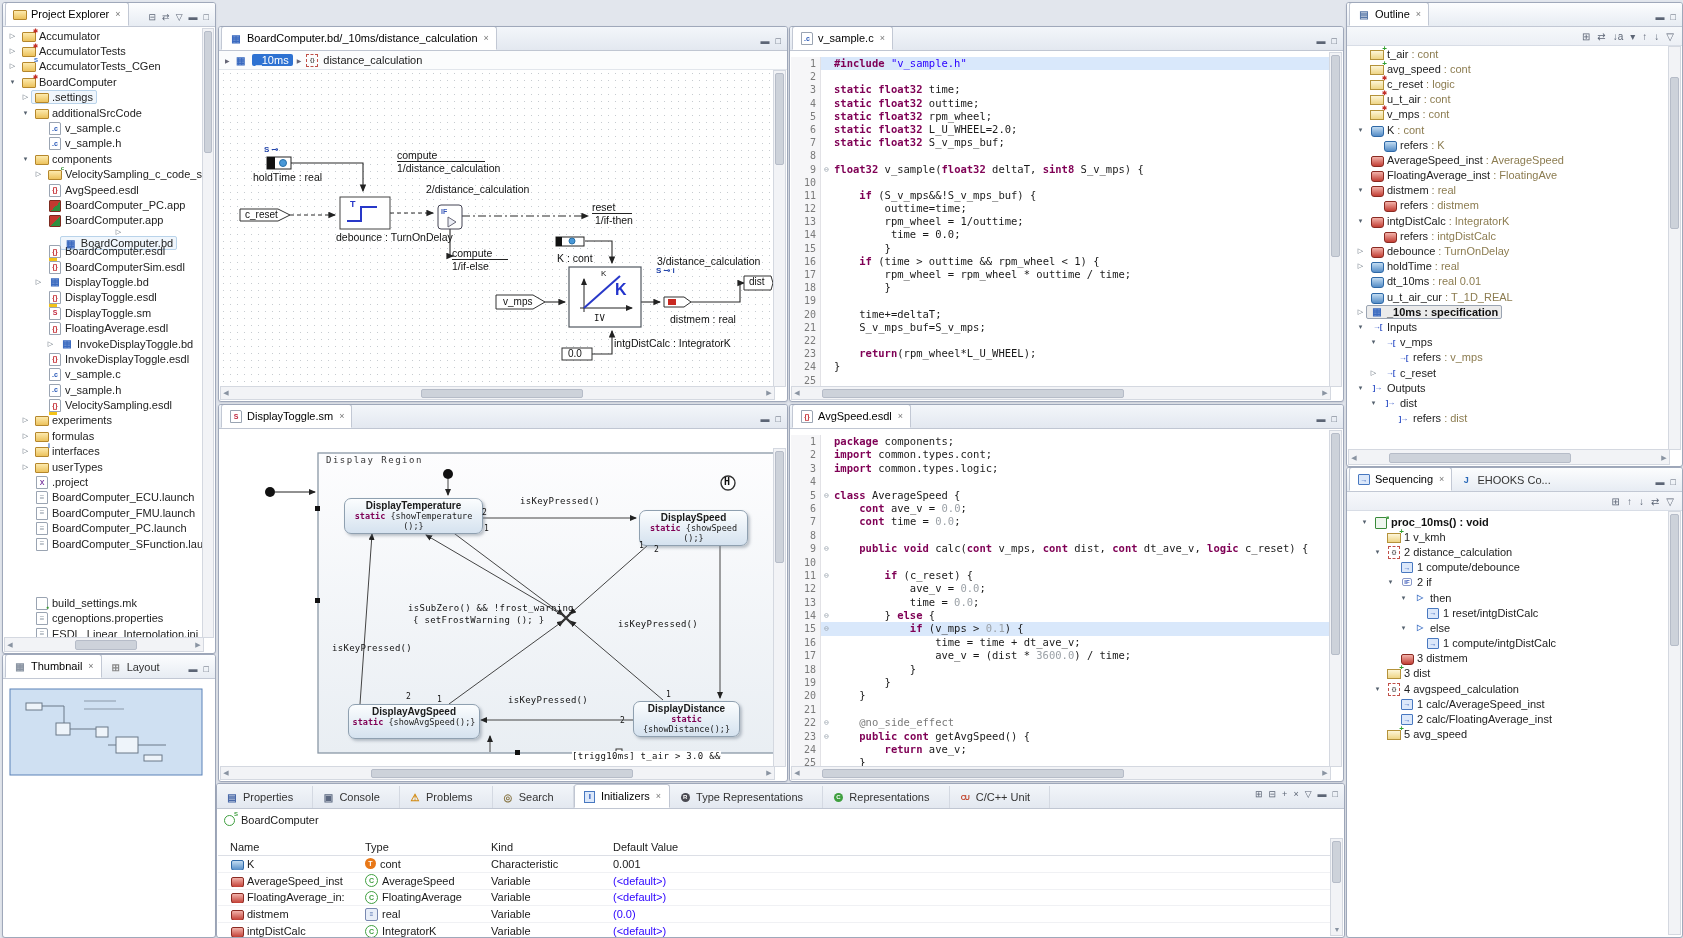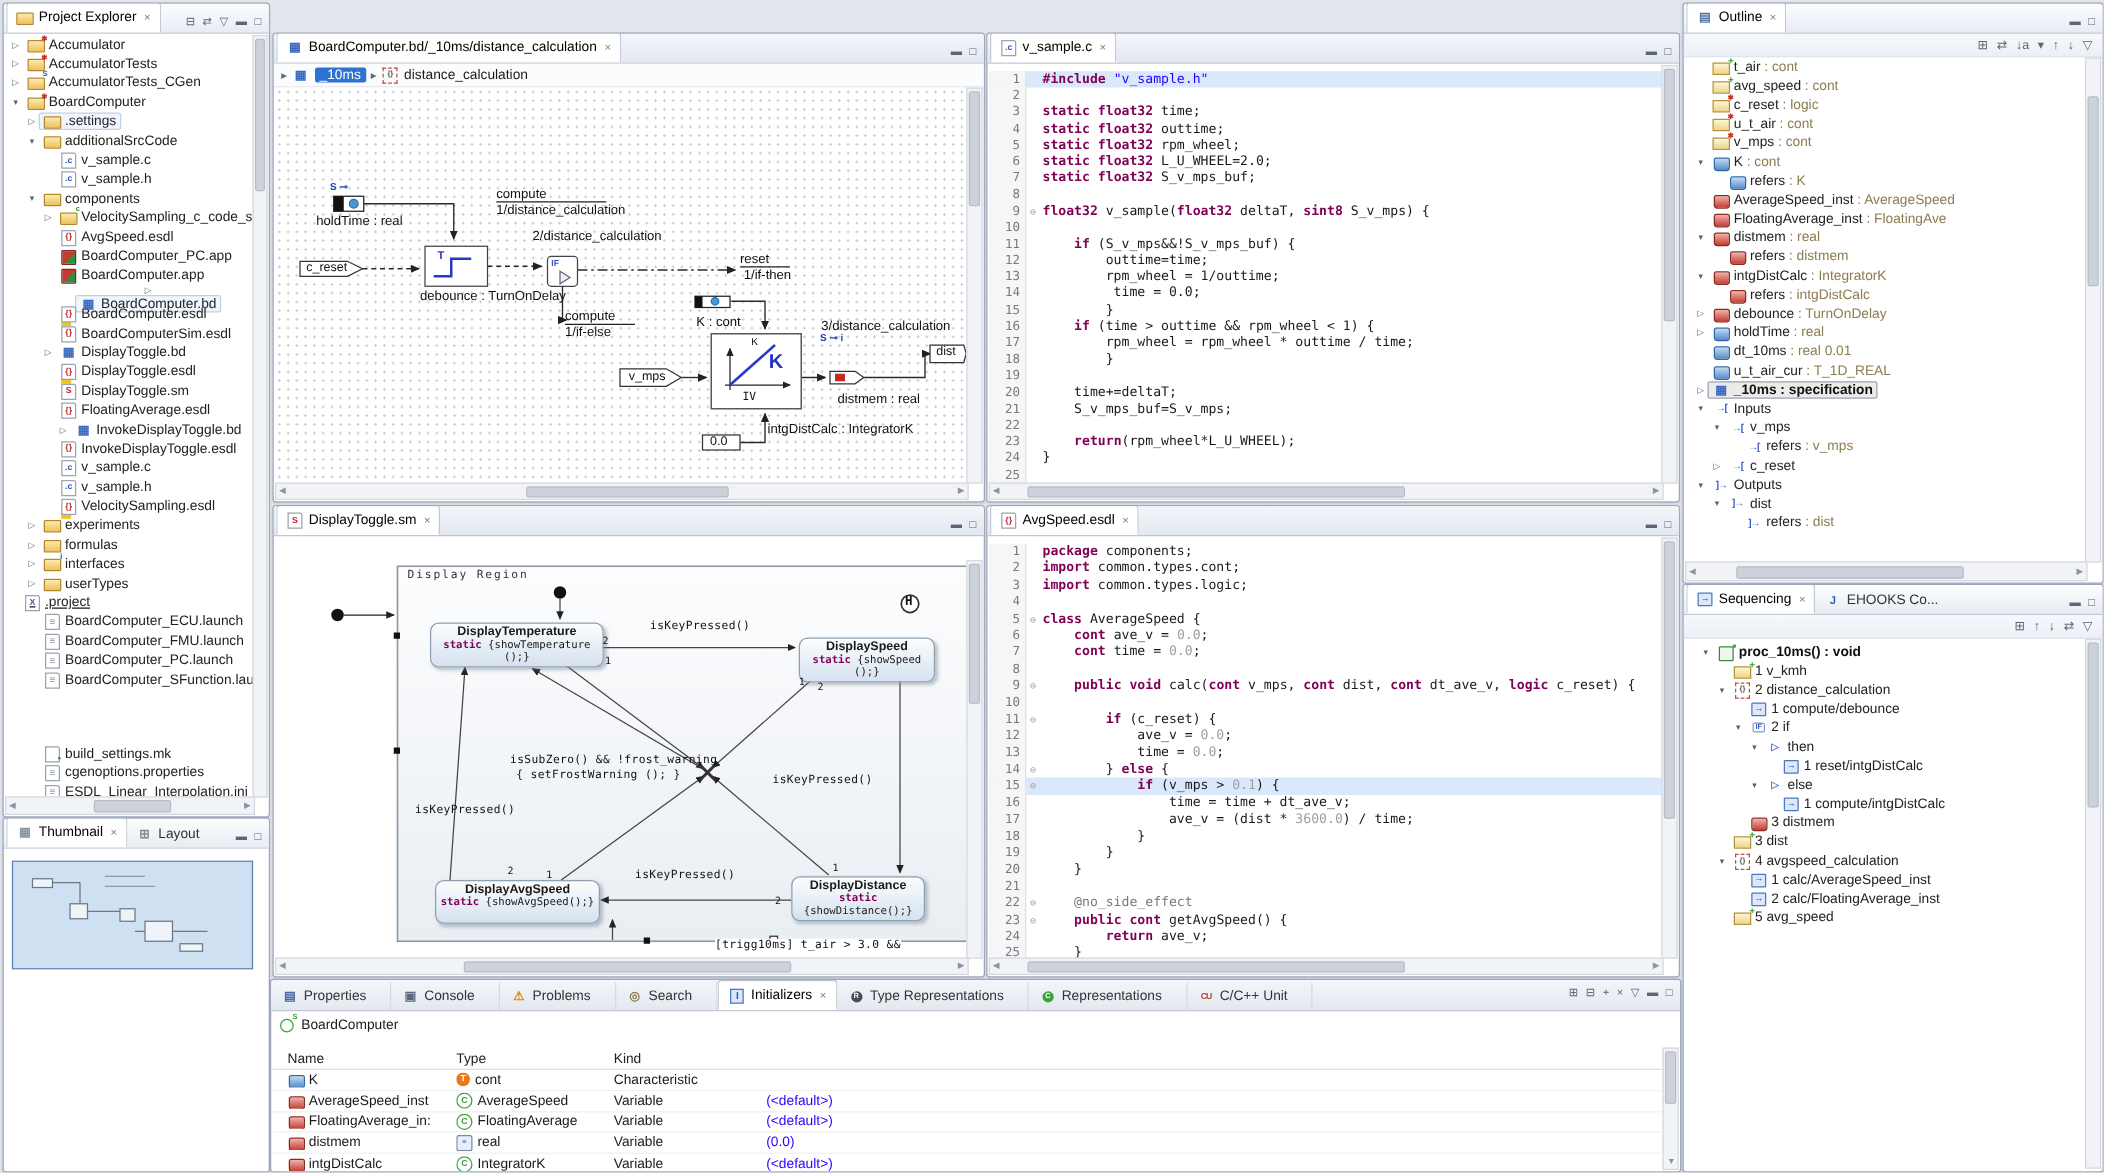--- a/index.html
+++ b/index.html
@@ -385,21 +385,21 @@
         </div>
 
         <div class="trow" style="padding-left: 16px;">
           <span class="arr">▷</span>
           <span class="inner">
             <span class="ic ic-folder"></span>
             <span class="lbl">userTypes</span>
           </span>
         </div>
 
-        <div class="trow" style=" text-decoration: underline;">
+        <div class="trow" style="padding-left: 16px;">
           <span class="arr"></span>
           <span class="inner">
             <span class="ic ic-xml"></span>
             <span class="lbl">.project</span>
           </span>
         </div>
 
         <div class="trow" style="padding-left: 16px;">
           <span class="arr"></span>
           <span class="inner">
@@ -1136,33 +1136,35 @@
       </div>
     <div class="bhead">
       <span class="ic ic-bc"></span>
       <span>BoardComputer</span>
     </div>
     <div style="position:absolute;left:1px;right:12px;top:54px;bottom:0;background:#fff;">
       <div class="tblh">
         <span class="c-name">Name</span>
         <span class="c-type">Type</span>
         <span class="c-kind">Kind</span>
+        <span class="c-val">Default Value</span>
       </div>
       <div>
 
           <div class="trw">
             <span class="c-name">
               <span class="ic ic-cupb"></span>
               <span>K</span>
             </span>
             <span class="c-type">
               <span class="tic tT"></span>
               <span>cont</span>
             </span>
             <span class="c-kind">Characteristic</span>
+            <span class="c-val">0.001</span>
           </div>
 
           <div class="trw">
             <span class="c-name">
               <span class="ic ic-boxr"></span>
               <span>AverageSpeed_inst</span>
             </span>
             <span class="c-type">
               <span class="tic tC"></span>
               <span>AverageSpeed</span>

